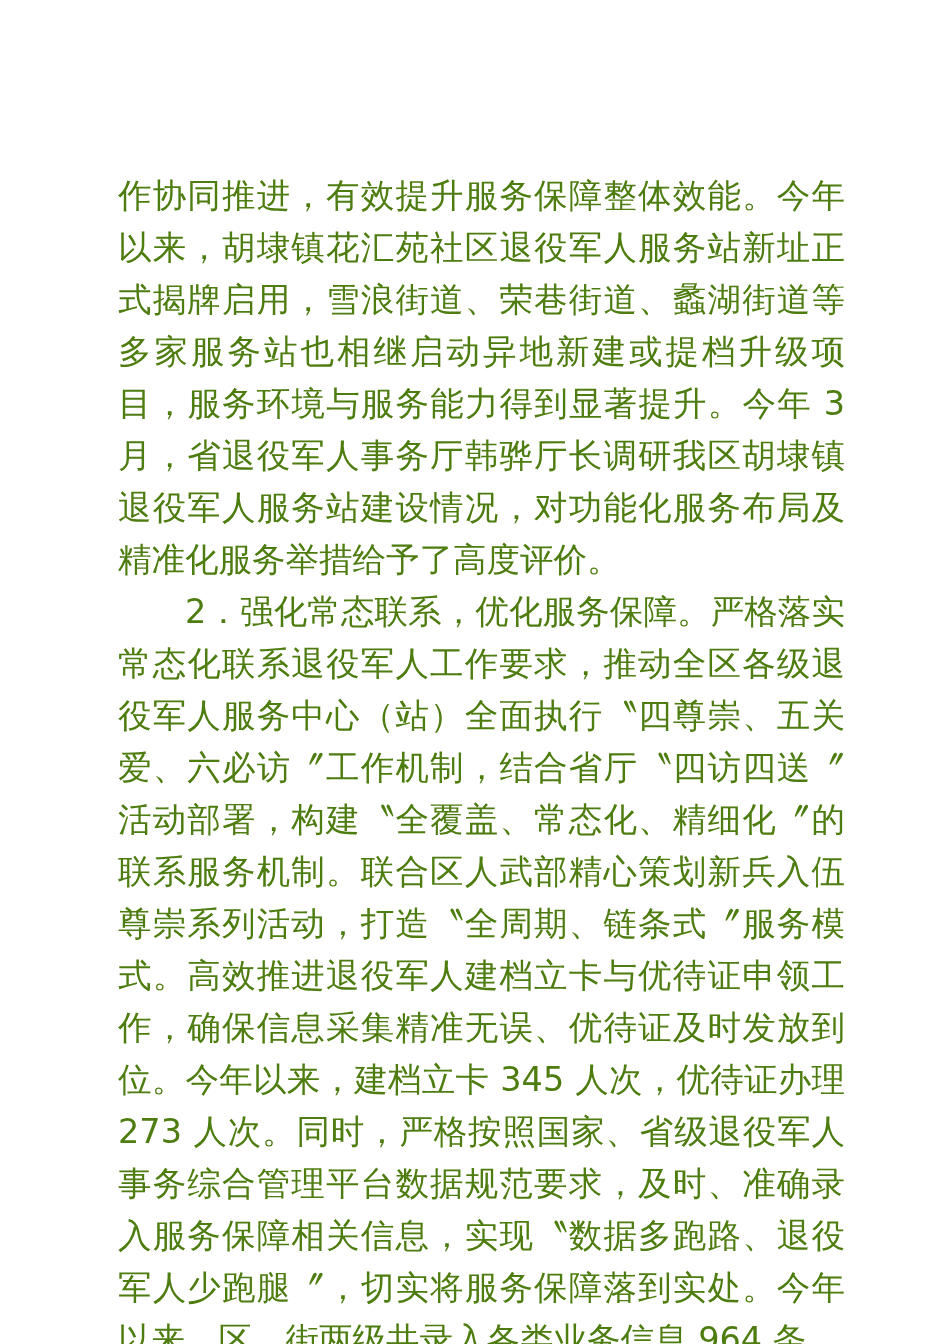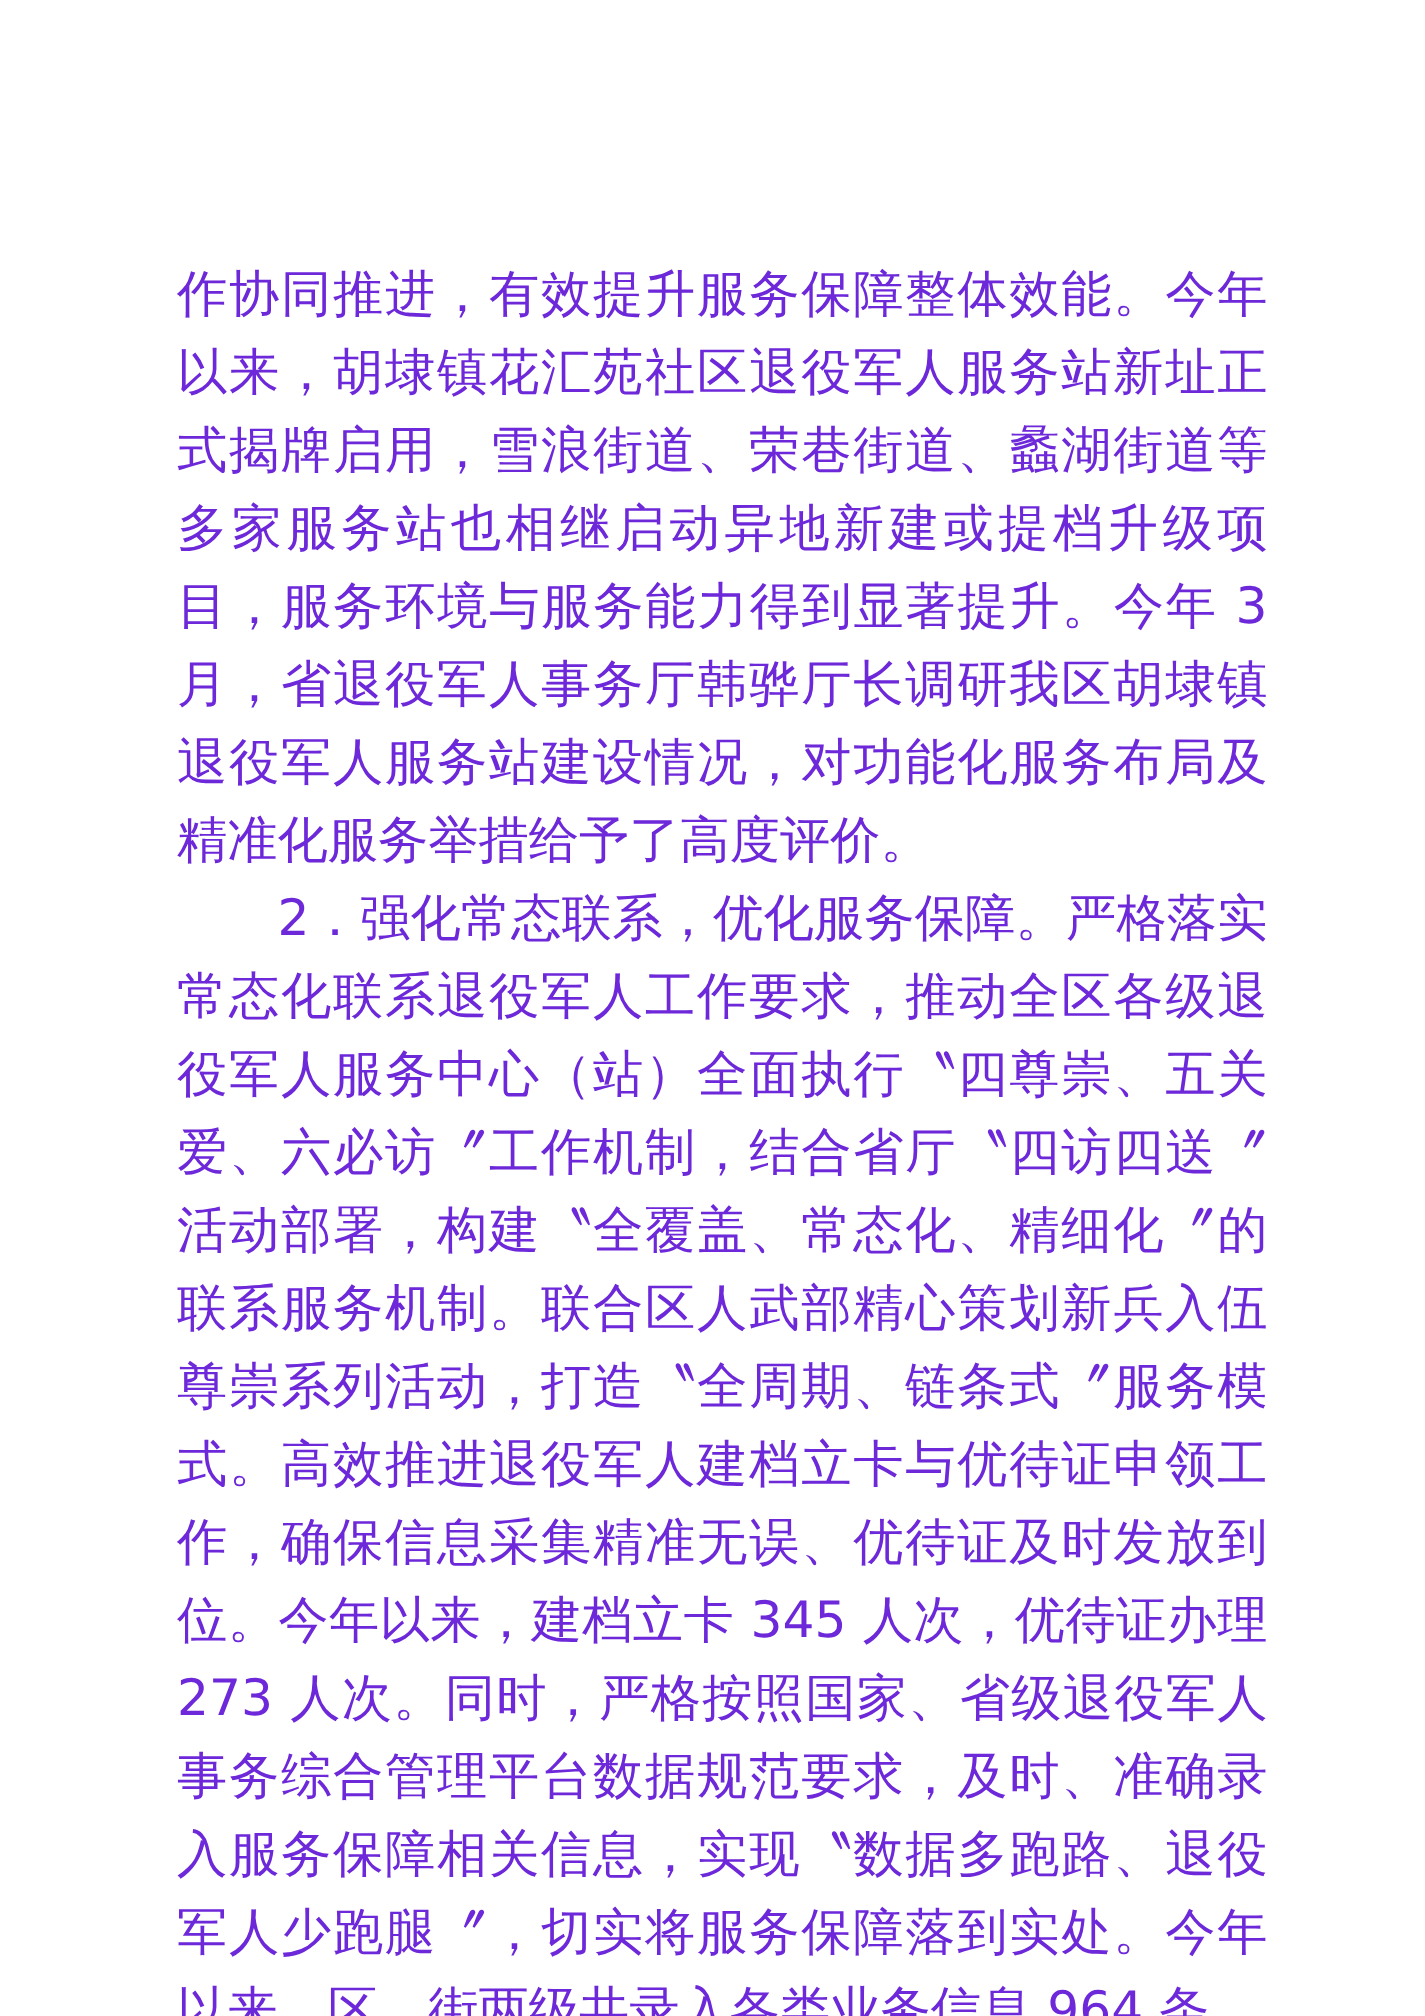--- a/index.html
+++ b/index.html
@@ -35,21 +35,21 @@
 
   .para {
     margin: 0;
     font-size: 33.5px;
     line-height: 52px;
     text-align: justify;
     text-justify: inter-character;
     text-align-last: left;
     letter-spacing: 0;
     word-break: break-all;
-    color: #6d28d9;
+    color: #4d7c0f;
   }
 
   
   .para.indent {
     text-indent: 2em;
   }
 </style>
 </head>
 <body>
 

